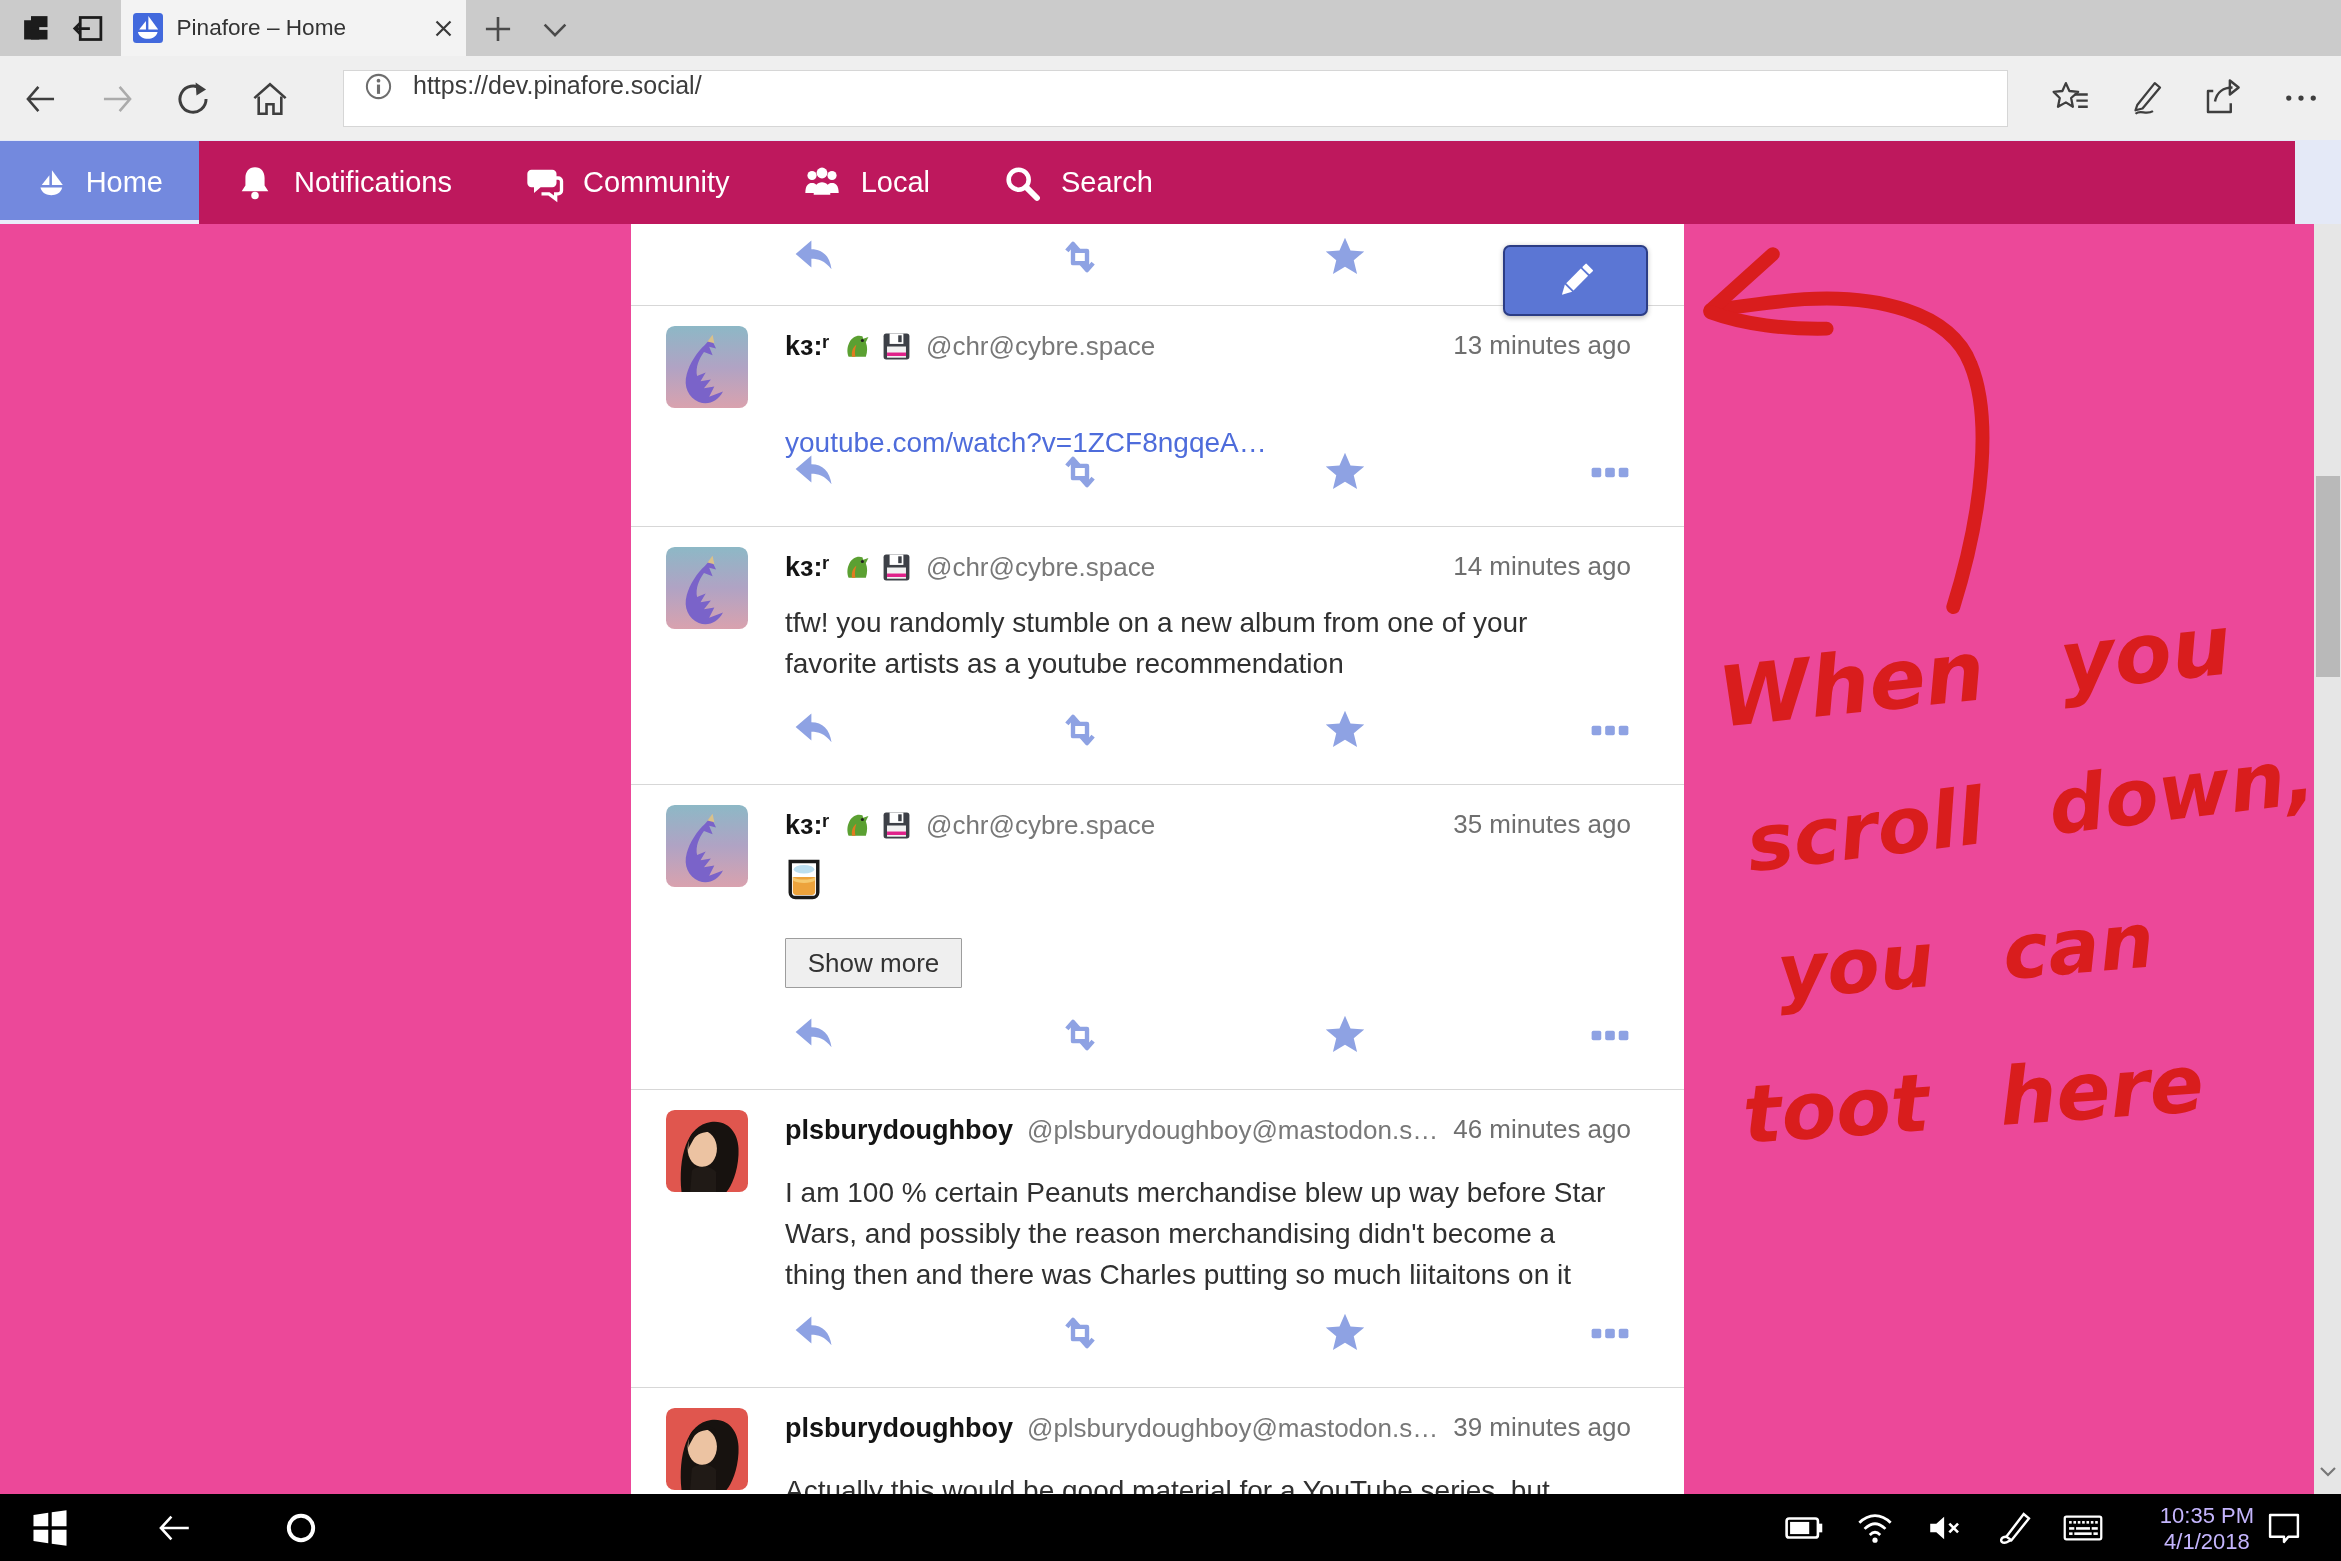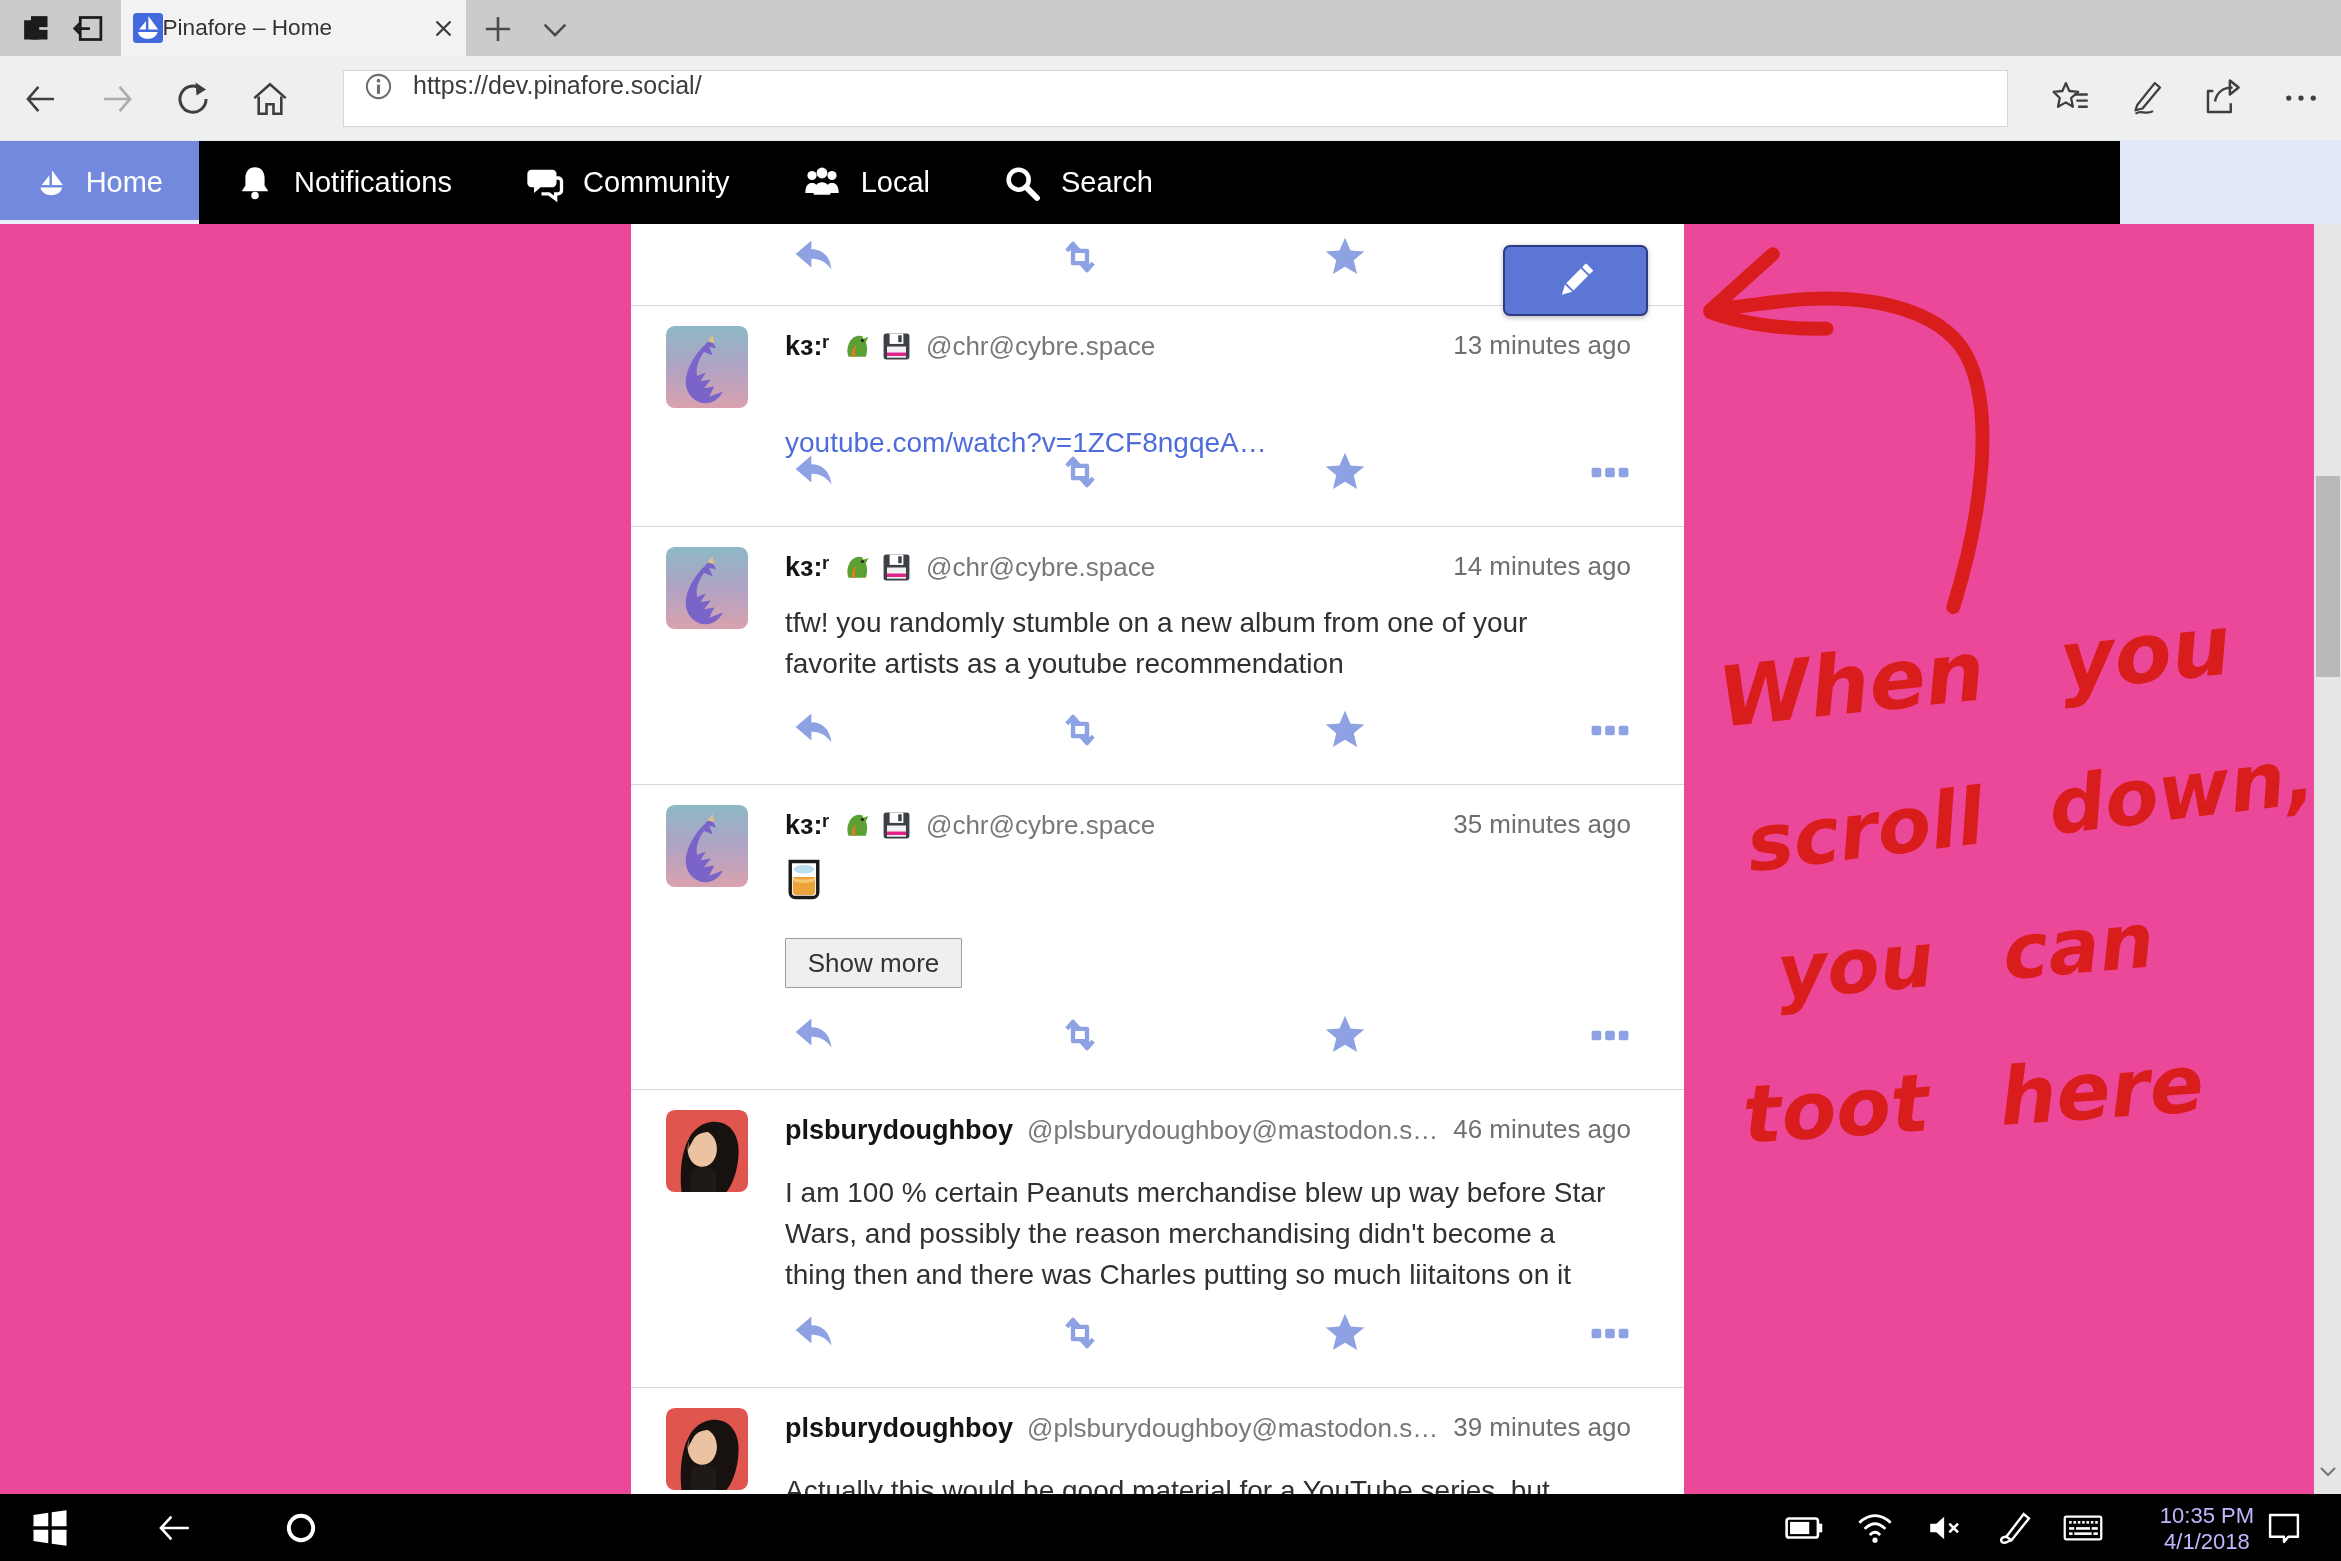--- a/index.html
+++ b/index.html
@@ -5,34 +5,34 @@
   * { margin:0; padding:0; box-sizing:border-box; }
   html,body { width:2342px; height:1561px; }
   body { font-family:"Liberation Sans","DejaVu Sans",sans-serif; overflow:hidden; background:#e4e9f7; }
   .root { position:relative; width:2342px; height:1561px; }
 
   
   .tabbar { position:absolute; left:0; top:0; width:2342px; height:56px; background:#cbcbcb; }
   .tabbar-icon { position:absolute; top:12px; width:35px; height:33px; }
   .tab { position:absolute; left:121px; top:0; width:345px; height:56px; background:#f3f3f3; display:flex; align-items:center; }
   .tab-favicon { width:29.5px; height:29.5px; border-radius:3.5px; background:#4269dd; margin-left:12px; flex:0 0 auto; }
-  .tab-title { font-size:22.6px; color:#333; flex:1; white-space:nowrap; overflow:hidden; }
+  .tab-title { font-size:22.6px; color:#333; margin-left:14px; flex:1; white-space:nowrap; overflow:hidden; }
   .tab-close { width:35px; height:35px; margin-right:5.2px; flex:0 0 auto; }
   .newtab-btn { position:absolute; left:479px; top:10.4px; width:38px; height:38px; }
   .tablist-btn { position:absolute; left:536px; top:10.4px; width:38px; height:38px; }
 
   .addr-row { position:absolute; left:0; top:56px; width:2342px; height:84px; background:#efefef; }
   .nav-btn { position:absolute; top:22.6px; width:40px; height:40px; }
   .addr-field { position:absolute; left:343px; top:14px; width:1665px; height:57px; background:#ffffff; border:0.9px solid #d6d6d6; display:flex; }
   .addr-info { width:31px; height:31px; margin-left:19px; flex:0 0 auto; }
   .addr-url { font-size:25px; color:#3c3c3c; margin-left:19px; white-space:nowrap; }
   .chrome-right-btn { position:absolute; top:21px; width:42px; height:42px; }
 
   
-  .pnav { position:absolute; left:0; top:141px; width:2120px; height:83px; background:#000000; display:flex;align-items:flex-end; }
+  .pnav { position:absolute; left:0; top:141px; width:2295px; height:83px; background:#be185d; display:flex;align-items:flex-end; }
   .pnav-item { height:83px; display:flex; align-items:center; justify-content:center; gap:19px; color:#fff; font-size:29px; padding:0 36px; position:relative; }
   .pnav-item.active { background:#7389de; }
   .pnav-item.active::after { content:""; position:absolute; left:0; bottom:0; width:100%; height:4.3px; background:rgba(255,255,255,.85); }
   .pnav-ico { width:40px; height:40px; }
 
   
   .page { position:absolute; left:0; top:224px; width:2342px; height:1270px; background:#ec4899; overflow:hidden; }
   .column { position:absolute; left:631px; top:0; width:1053px; height:1270px; background:#fff; overflow:hidden; }
 
   .toot { position:relative; border-bottom:1.7px solid #d7d7d7; }

